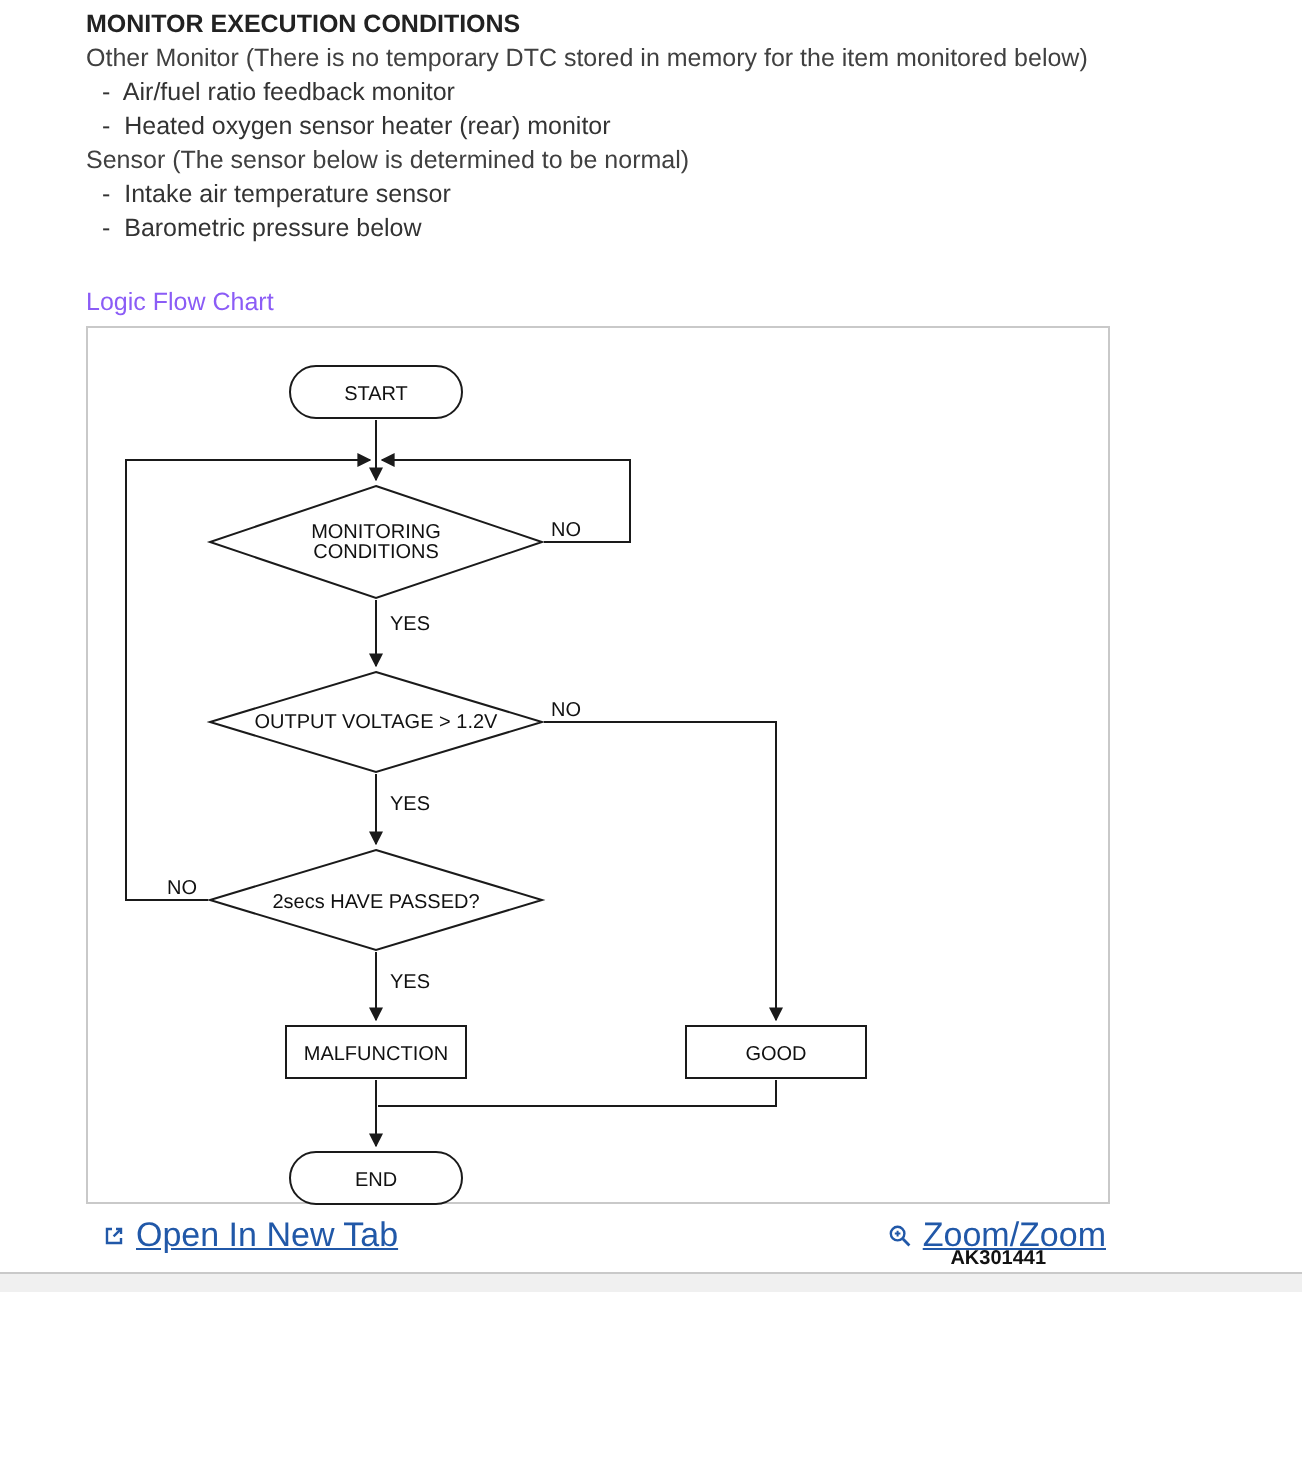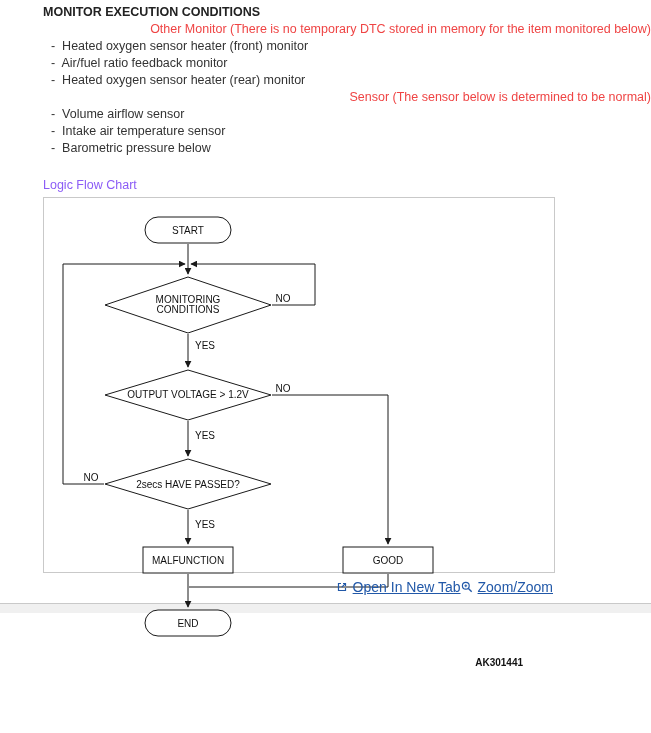--- a/index.html
+++ b/index.html
@@ -5,40 +5,40 @@
   * { box-sizing: border-box; }
   html, body { margin: 0; padding: 0; }
   body {
     width: 651px; height: 733px; overflow: hidden;
     background: #ffffff;
     font-family: "Liberation Sans", "DejaVu Sans", sans-serif;
     color: #333;
   }
   .page { padding: 4px 0 0 23px; margin-left: 20px; }
   .title { font-size: 12.5px; font-weight: bold; color: #222; line-height: 17px; }
-  .line  { font-size: 12.5px; line-height: 17px; color: #ef4444; text-align: right; }
+  .line  { font-size: 12.5px; line-height: 17px; color: #404040; }
   ul.items { margin: 0; padding: 0; list-style: none; }
   ul.items li { font-size: 12.5px; line-height: 17px; padding-left: 8px; color: #333; }
   ul.items li::before { content: "-  "; white-space: pre; }
   .caption { margin: 21px 0 4px 0; font-size: 12.5px; color: #8b5cf6; line-height: 15px; }
   .chart-box {
-    width: 512px; height: 376px;
+    width: 512px; height: 439px;
     border: 1px solid #c9c9c9; background: #fff;
   }
   svg.flow { display: block; }
   svg.flow text {
     font-family: "Liberation Sans", "DejaVu Sans", sans-serif;
     font-size: 10px; fill: #111;
   }
   svg.flow .shape { fill: #ffffff; stroke: #1a1a1a; stroke-width: 1; }
   svg.flow .edge  { fill: none; stroke: #1a1a1a; stroke-width: 1; }
   svg.flow .ref   { font-size: 10px; font-weight: bold; }
   .footer {
-    width: 512px; display: flex; justify-content: flex-end; align-items: center;
-    padding: 6px 2px 7px 8px; font-size: 14px;
+    width: 512px; display: flex; justify-content: space-between; align-items: center;
+    padding: 6px 2px 7px 8px; font-size: 17px;
   }
   .footer a {
     color: var(--link, #2158a8);
     text-decoration: underline;
     display: inline-flex; align-items: center; gap: 5px; cursor: pointer;
   }
   .footer a svg { flex: 0 0 auto; }
   .strip {
     width: 651px; height: 10px; margin-top: 1px;
     border-top: 1px solid #c9c9c9; background: #f0f0f0;
@@ -46,28 +46,26 @@
 </style>
 </head>
 <body>
 
 <div class="page">
 
   <div class="title">MONITOR EXECUTION CONDITIONS</div>
 
   <div class="line">Other Monitor (There is no temporary DTC stored in memory for the item monitored below)</div>
   <ul class="items">
-    <li>Heated oxygen sensor heater (front) monitor</li>
     <li>Air/fuel ratio feedback monitor</li>
     <li>Heated oxygen sensor heater (rear) monitor</li>
   </ul>
 
   <div class="line">Sensor (The sensor below is determined to be normal)</div>
   <ul class="items">
-    <li>Volume airflow sensor</li>
     <li>Intake air temperature sensor</li>
     <li>Barometric pressure below</li>
   </ul>
 
   <div class="caption">Logic Flow Chart</div>
 
   <div class="chart-box">
     <svg class="flow" width="510" height="485" viewBox="0 0 510 485" xmlns="http://www.w3.org/2000/svg">
       <defs>
         <marker id="arr" viewBox="0 0 10 10" refX="9" refY="5" markerWidth="7" markerHeight="7" orient="auto">

